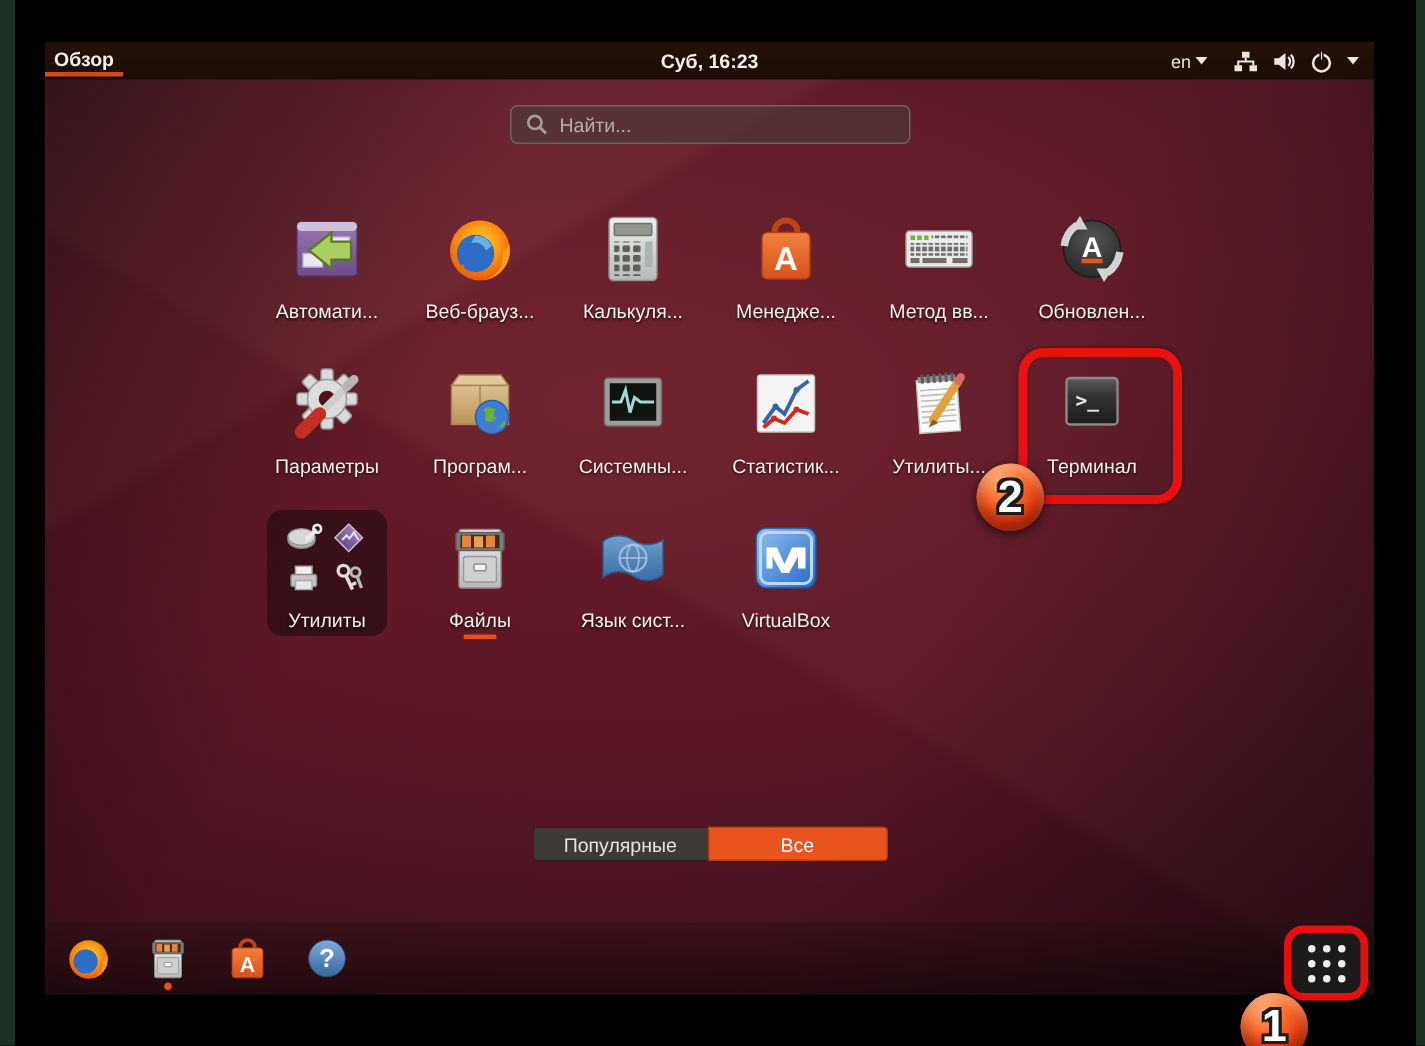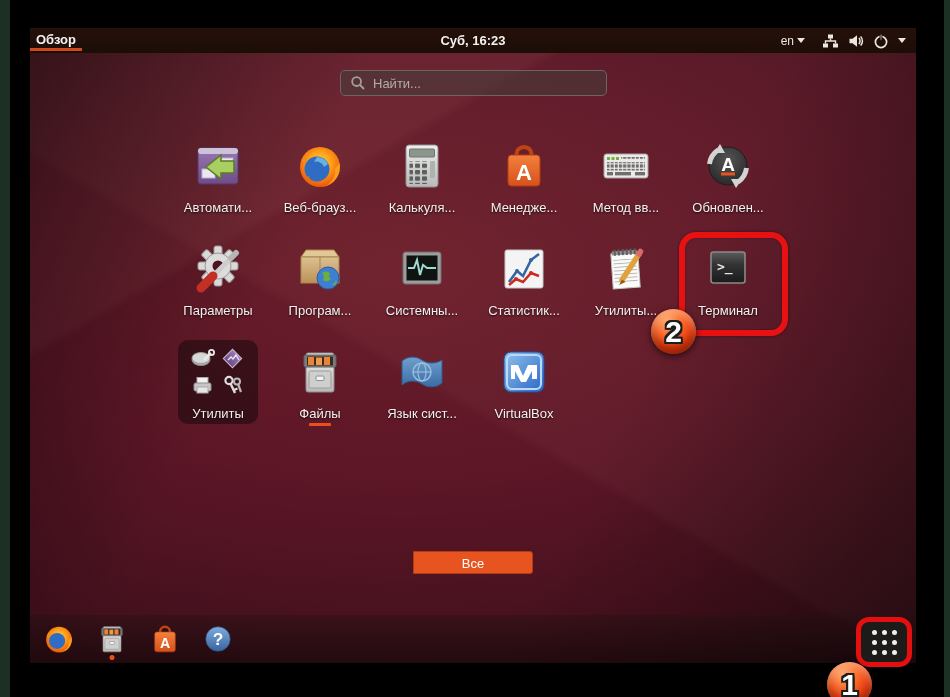--- a/index.html
+++ b/index.html
@@ -446,20 +446,21 @@
           <rect x="8" y="8" width="40" height="40" rx="7" fill="url(#gVB)" stroke="#1d4fa0"></rect>
           <rect x="11" y="11" width="34" height="34" rx="5" fill="none" stroke="#bcd9f4" stroke-width="2"></rect>
           <path d="M15,21 h7 l5,11 5,-11 h9 v14 h-5 v-8 l-6,11 h-5 l-6,-11 v8 h-4 Z" fill="#ffffff"></path>
         </svg>
       </div>
       <div class="label">VirtualBox</div>
     </div>
   </div>
 
   <div class="filter">
+    <div class="fbtn popular">Популярные</div>
     <div class="fbtn all">Все</div>
   </div>
 
   <div class="dock">
     <div class="dock-item">
       <svg width="36" height="36" viewBox="0 0 56 56">
         <circle cx="28" cy="29" r="20" fill="url(#gFox)"></circle>
         <circle cx="25" cy="31" r="12.5" fill="#2f6cc4"></circle>
         <path d="M9.5,23 A20,20 0 0 1 45,21 A15,15 0 0 0 29,11.5 A16,16 0 0 0 13,26 Z" fill="#f28e17"></path>
         <path d="M47.5,25 A20,20 0 0 1 30,48.8 A16,16 0 0 0 43,31" fill="#f9a01b"></path>

